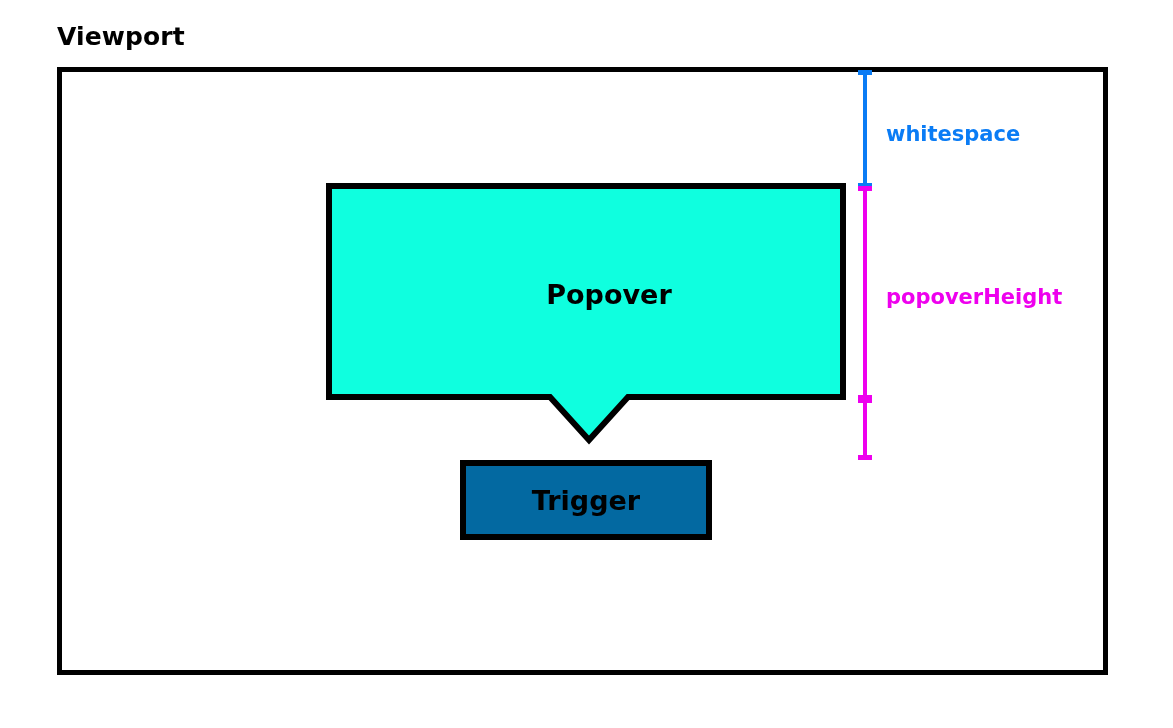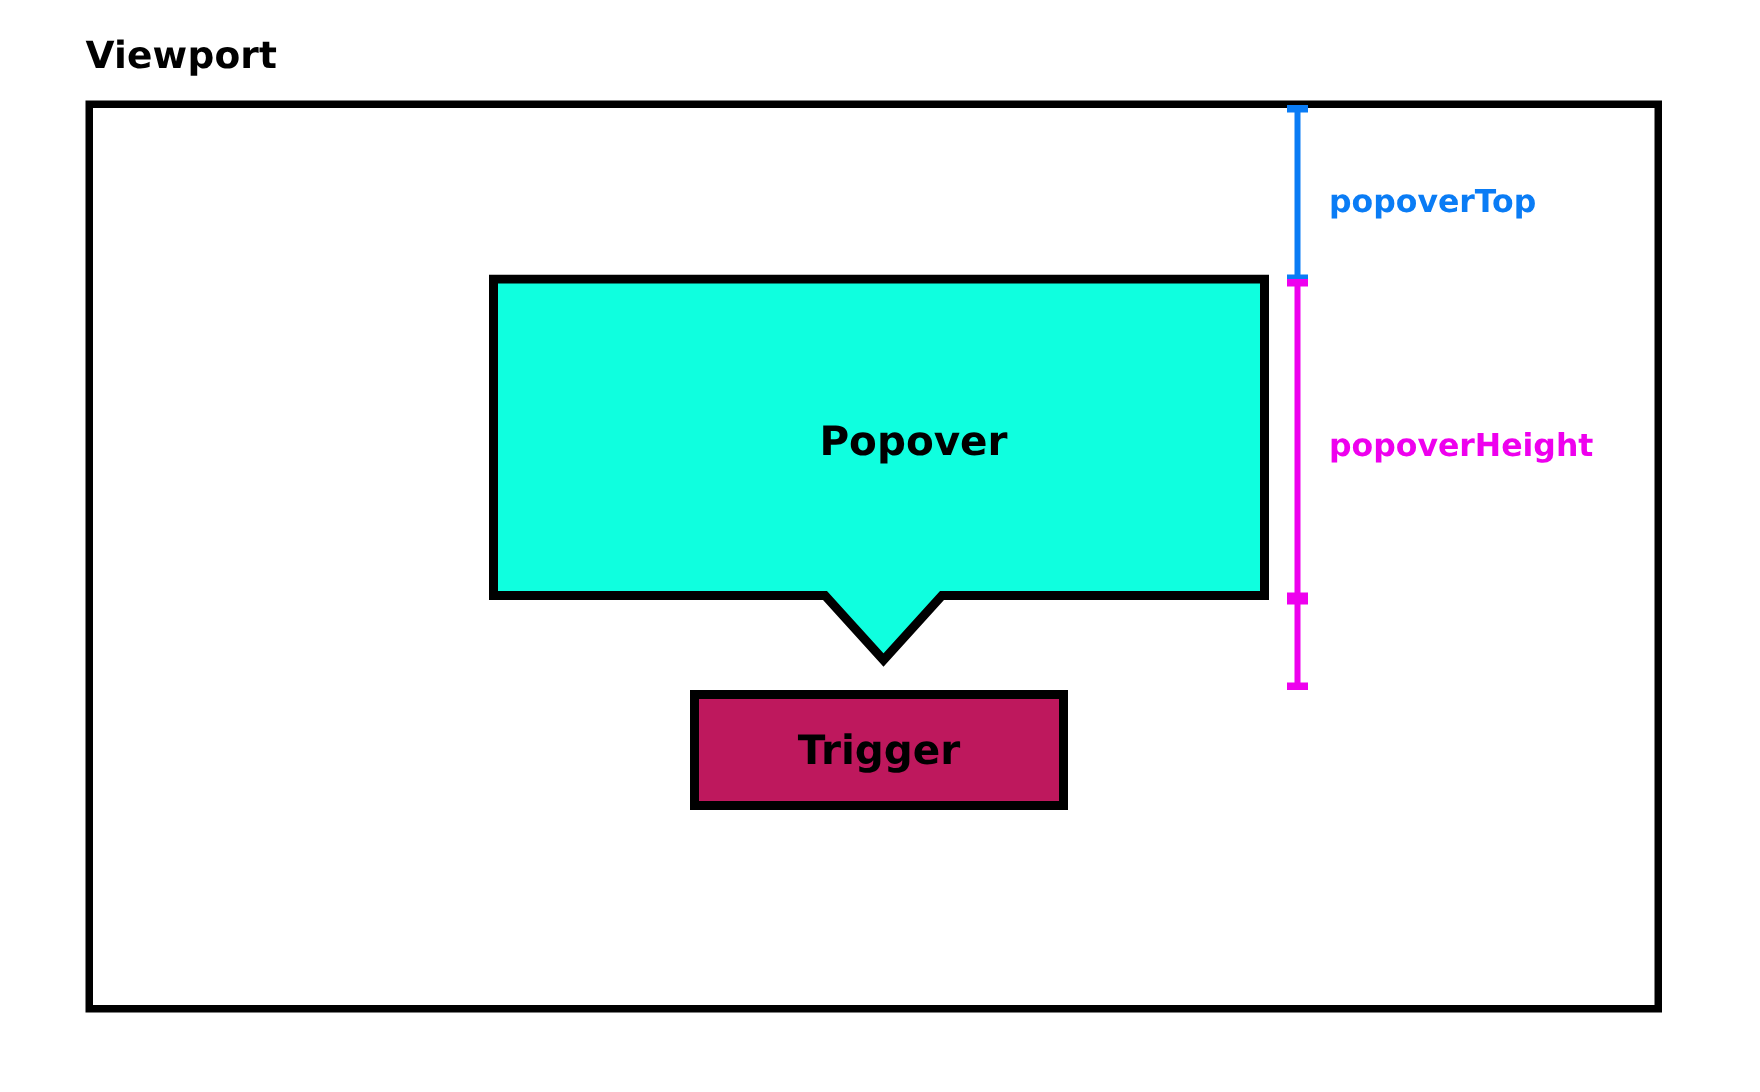--- a/index.html
+++ b/index.html
@@ -75,21 +75,21 @@
     margin-left: 24px;
   }
 
   
   .trigger-box {
     position: absolute;
     left: 460px;
     top: 460px;
     width: 252px;
     height: 80px;
-    background: #be185d;
+    background: #0369a1;
     border: 6px solid #000000;
     box-sizing: border-box;
     display: flex;
     align-items: center;
     justify-content: center;
   }
   .trigger-label {
     font-size: 27px;
     font-weight: bold;
     color: #000000;
@@ -148,21 +148,21 @@
   <div class="popover-label">Popover</div>
 
   <div class="trigger-box">
     <span class="trigger-label">Trigger</span>
   </div>
 
   <div class="measure-line m-blue" style="left:863px; top:70px; height:118px;">
     <div class="measure-cap cap-top m-blue"></div>
     <div class="measure-cap cap-bot m-blue"></div>
   </div>
-  <div class="measure-label lbl-blue" style="left:886px; top:116px;">popoverTop</div>
+  <div class="measure-label lbl-blue" style="left:886px; top:116px;">whitespace</div>
 
   <div class="measure-line m-magenta" style="left:863px; top:186px; height:214px;">
     <div class="measure-cap cap-top m-magenta"></div>
     <div class="measure-cap cap-bot m-magenta"></div>
   </div>
   <div class="measure-label lbl-magenta" style="left:886px; top:279px;">popoverHeight</div>
 
   <div class="measure-line m-magenta" style="left:863px; top:398px; height:62px;">
     <div class="measure-cap cap-top m-magenta"></div>
     <div class="measure-cap cap-bot m-magenta"></div>

